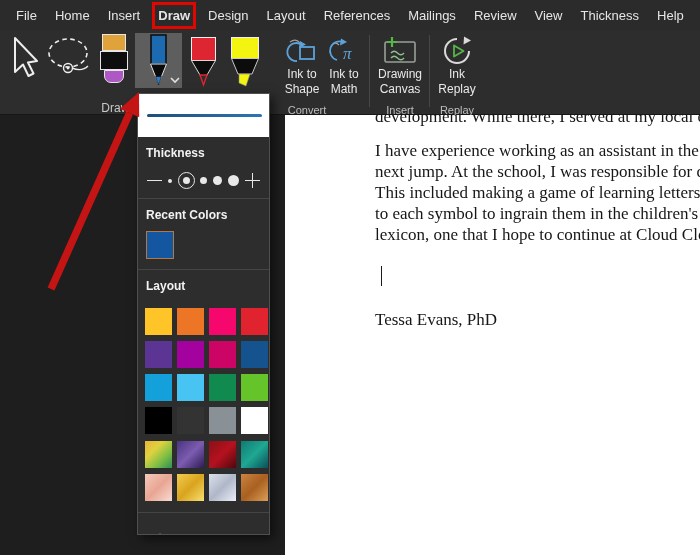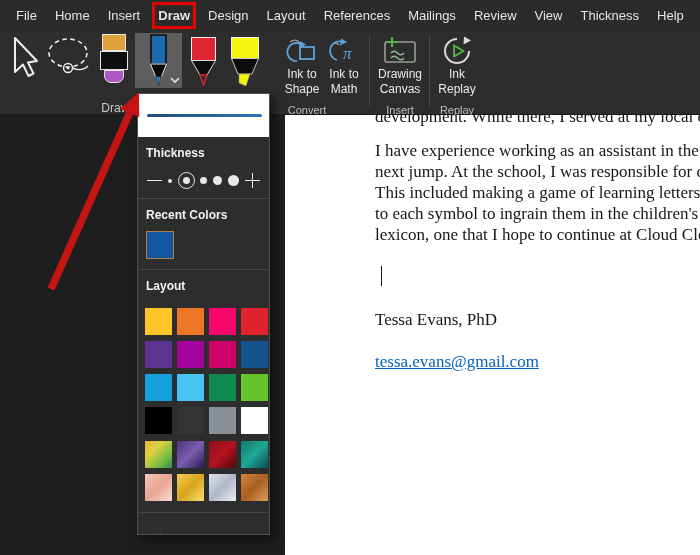--- a/index.html
+++ b/index.html
@@ -81,21 +81,20 @@
         <div class="line">to each symbol to ingrain them in the children's r</div>
         <div class="line">lexicon, one that I hope to continue at Cloud Cle</div>
         <div class="gap"></div>
         <div class="gap-xs"></div>
         <div class="cursor-line">
           <div class="caret"></div>
         </div>
         <div class="gap-m"></div>
         <div class="line">Tessa Evans, PhD</div>
         <div class="gap-m"></div>
-        <div class="line link">tessa.evans@gmail.com</div>
         <div class="gap"></div>
       </div>
   </div>
 
   <div class="menubar">
       <span class="menu-item">File</span>
       <span class="menu-item">Home</span>
       <span class="menu-item">Insert</span>
       <span class="menu-item active">Draw</span>
       <span class="menu-item">Design</span>

